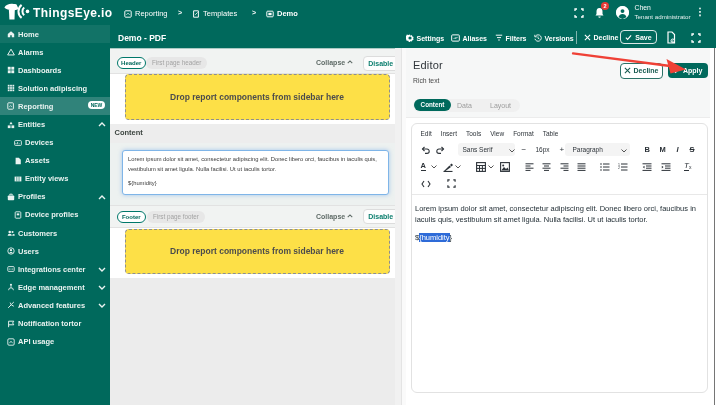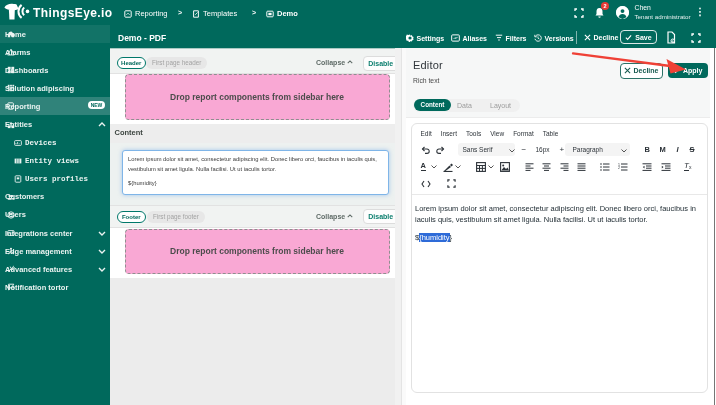--- a/index.html
+++ b/index.html
@@ -20,42 +20,42 @@
   #avatar { left:615.5px; top:5.5px; width:13px; height:13px; background:#fff; border-radius:50%; }
   #uname { left:634.5px; top:4px; color:#fff; font-size:6.8px; font-weight:normal; }
   #urole { left:634.5px; top:12.5px; color:rgba(255,255,255,0.9); font-size:6.2px; }
   #tdots { left:695px; top:6px; color:#fff; font-size:10px; font-weight:bold; letter-spacing:0; }
 
   
   #sidebar { left:0; top:28px; width:110px; height:377px; background:#00695c; }
   .sitem { position:relative; height:18.1px; margin-top:0; display:flex; align-items:center; color:#eaf3f1; font-size:7.5px; font-weight:bold; }
   .sitem .ic { position:absolute; left:7px; width:8px; height:8px; }
   .sitem.sub .ic { left:14px; }
-  .sitem .lab { position:absolute; left:5px; white-space:nowrap; }
-  .sitem.sub .lab { left:25px;font-family:Liberation Mono, monospace; }
+  .sitem .lab { position:absolute; left:18px; white-space:nowrap; }
+  .sitem.sub .lab { left:25px; }
   .sitem .chev { position:absolute; right:4px; top:7px; }
   .sitem.hl { background:#30837a; }
   #newbadge { position:absolute; left:88px; top:4px; width:17px; height:8px; background:#fff; color:#00695c; font-size:5px; font-weight:bold; border-radius:4px; text-align:center; line-height:8px; }
 
   
   #toolbar2 { left:110px; top:28px; width:695px; height:20px; background:#00695c; }
   #t2title { left:8px; top:5px; color:#fff; font-size:8.5px; font-weight:bold; }
   .t2item { top:6px; color:#fff; font-size:7px; font-weight:bold; display:flex; align-items:center; gap:2.5px; }
   #t2sep { left:466px; top:3px; width:1px; height:13px; background:rgba(255,255,255,0.5); }
   #savebtn { left:510px; top:2px; width:37px; height:14px; border:1px solid rgba(255,255,255,0.85); border-radius:4px; color:#fff; font-size:7px; font-weight:bold; display:flex; align-items:center; justify-content:center; gap:3px; }
 
   
   #lpanel { left:110px; top:48px; width:291px; height:357px; background:#ececec; overflow:hidden; }
   .seccard { position:absolute; left:0; width:291px; background:#fff; }
   .chiprow { position:absolute; left:0; width:291px; height:24.5px; background:#f1f3f2; border-bottom:1px solid #e2e2e2; }
   .chip1 { position:absolute; left:7px; top:7.5px; width:28.5px; height:12.5px; border:1px solid #00786a; border-radius:7px; color:#00695c; font-weight:bold; font-size:6px; line-height:11px; background:#fff; text-align:center; }
   .chip2 { position:absolute; left:37px; top:7.5px; height:12.5px; padding:0 6px; background:#e7e7e7; border-radius:7px; color:#a2a2a2; font-size:6.3px; line-height:12.5px; }
   .collapse { position:absolute; left:206px; top:9.5px; white-space:nowrap; color:#5f6b67; font-size:7px; font-weight:bold; }
   .disbtn { position:absolute; left:252.5px; top:6.5px; width:36.5px; height:15px; background:#fdfdfd; border:1px solid #dcdcdc; border-radius:4px; color:#0b7e6e; font-size:7px; font-weight:bold; text-align:center; line-height:14px; }
-  .droparea { position:absolute; left:14.5px; width:265px; background:#f9a8d4; border:1.3px dashed #8f8f8f; border-radius:4px; color:#4c4c4c; font-size:8.5px; font-weight:bold; display:flex; align-items:center; justify-content:center; }
+  .droparea { position:absolute; left:14.5px; width:265px; background:#fde047; border:1.3px dashed #8f8f8f; border-radius:4px; color:#4c4c4c; font-size:8.5px; font-weight:bold; display:flex; align-items:center; justify-content:center; }
 
   #contentlabel { left:0px; top:76px; width:291px; height:18.5px; background:#ededed; color:#3c4540; font-size:7.5px; font-weight:bold; line-height:18px; padding-left:4.5px; }
   #contentsec { left:0px; top:94.5px; width:291px; height:62.5px; background:#edf1f0; }
   #richbox { position:absolute; left:12px; top:7.5px; width:267px; height:45px; background:#fff; border:1.5px solid #7fb5e8; border-radius:3px; box-shadow:0 0 4px rgba(100,160,230,0.55); padding:4px 5px; color:#3a3a3a; font-size:5.8px; line-height:9.6px; }
   #richbox .p2 { margin-top:5px; }
 
   
   #gutter { left:400.5px; top:48px; width:5px; height:357px; background:#fafafa; border-left:1px solid #e4e4e4; }
 
   
@@ -206,31 +206,47 @@
       </div>
     <div class="sitem sub">
         <svg class="ic" viewBox="0 0 10 10">
           <rect x="0.8" y="2" width="8.4" height="6" rx="1" fill="none" stroke="#eaf3f1" stroke-width="1.1"></rect>
           <path d="M2.5 6.5 V5 M4.5 6.5 V3.8 M6.5 6.5 V5.5" stroke="#eaf3f1" stroke-width="1"></path>
         </svg>
         <span class="lab">Devices</span>
       </div>
     <div class="sitem sub">
         <svg class="ic" viewBox="0 0 10 10">
+          <path d="M2 1 h4 l2.5 2.5 V9 H2 Z" fill="#eaf3f1"></path>
+        </svg>
+        <span class="lab">Assets</span>
+      </div>
+    <div class="sitem sub">
+        <svg class="ic" viewBox="0 0 10 10">
           <rect x="0.8" y="2" width="8.4" height="6" fill="#eaf3f1"></rect>
           <path d="M3.5 2 V8 M6.3 2 V8" stroke="#00695c" stroke-width="0.8"></path>
         </svg>
         <span class="lab">Entity views</span>
       </div>
+    <div class="sitem">
+        <svg class="ic" viewBox="0 0 10 10">
+          <rect x="1" y="3" width="8" height="6" rx="1" fill="#eaf3f1"></rect>
+          <path d="M3.5 3 V1.5 H6.5 V3" fill="none" stroke="#eaf3f1" stroke-width="1.2"></path>
+        </svg>
+        <span class="lab">Profiles</span>
+        <svg class="chev" width="8" height="5" viewBox="0 0 8 5">
+          <path d="M1 4 L4 1 L7 4" fill="none" stroke="#eaf3f1" stroke-width="1.4"></path>
+        </svg>
+      </div>
     <div class="sitem sub">
         <svg class="ic" viewBox="0 0 10 10">
           <rect x="1.5" y="1" width="7" height="8" rx="1" fill="none" stroke="#eaf3f1" stroke-width="1.1"></rect>
           <rect x="3.4" y="3" width="3.2" height="2.4" fill="#eaf3f1"></rect>
         </svg>
-        <span class="lab">Users profiles</span>
+        <span class="lab">Device profiles</span>
       </div>
     <div class="sitem">
         <svg class="ic" viewBox="0 0 10 10">
           <circle cx="3.4" cy="3.8" r="1.6" fill="#eaf3f1"></circle>
           <circle cx="6.9" cy="3.8" r="1.3" fill="#eaf3f1"></circle>
           <path d="M0.8 8.5 a2.6 2.6 0 0 1 5.2 0 Z" fill="#eaf3f1"></path>
           <path d="M6.5 8.5 a2.2 2.2 0 0 1 2.9 -2 l0.1 2 Z" fill="#eaf3f1"></path>
         </svg>
         <span class="lab">Customers</span>
       </div>
@@ -272,20 +288,27 @@
         <span class="lab">Advanced features</span>
         <svg class="chev" width="8" height="5" viewBox="0 0 8 5">
           <path d="M1 1 L4 4 L7 1" fill="none" stroke="#eaf3f1" stroke-width="1.4"></path>
         </svg>
       </div>
     <div class="sitem">
         <svg class="ic" viewBox="0 0 10 10">
           <path d="M2 9 V1.5 H8.5 L7 3.7 L8.5 6 H2" fill="none" stroke="#eaf3f1" stroke-width="1.2"></path>
         </svg>
         <span class="lab">Notification tortor</span>
+      </div>
+    <div class="sitem">
+        <svg class="ic" viewBox="0 0 10 10">
+          <rect x="1" y="1" width="8" height="8" rx="1.5" fill="none" stroke="#eaf3f1" stroke-width="1.1"></rect>
+          <path d="M3 6.5 L5 4 L7 6.5" stroke="#eaf3f1" fill="none" stroke-width="1"></path>
+        </svg>
+        <span class="lab">API usage</span>
       </div>
   </div>
 
   <div id="toolbar2" class="abs">
     <div id="t2title" class="abs">Demo - PDF</div>
     <div class="abs t2item" style="left:296px;">
       <svg width="8" height="8" viewBox="0 0 10 10">
           <path d="M5 3 a2 2 0 1 0 0 4 a2 2 0 0 0 0 -4 M5 0.5 l0.6 1.6 l1.7 -0.7 l0.7 1.7 l1.6 0.6 l-0.7 1.6 l0.7 1.7 l-1.6 0.7 l-0.7 1.6 l-1.7 -0.7 l-0.6 1.7 l-1.7 -0.7 l-0.6 -1.6 l-1.7 0.6 l-0.6 -1.7 l-1.6 -0.6 l0.7 -1.7 l-0.7 -1.6 l1.6 -0.7 l0.7 -1.7 l1.6 0.7 Z" fill="#fff" fill-rule="evenodd"></path>
         </svg>
       <span>Settings</span>

